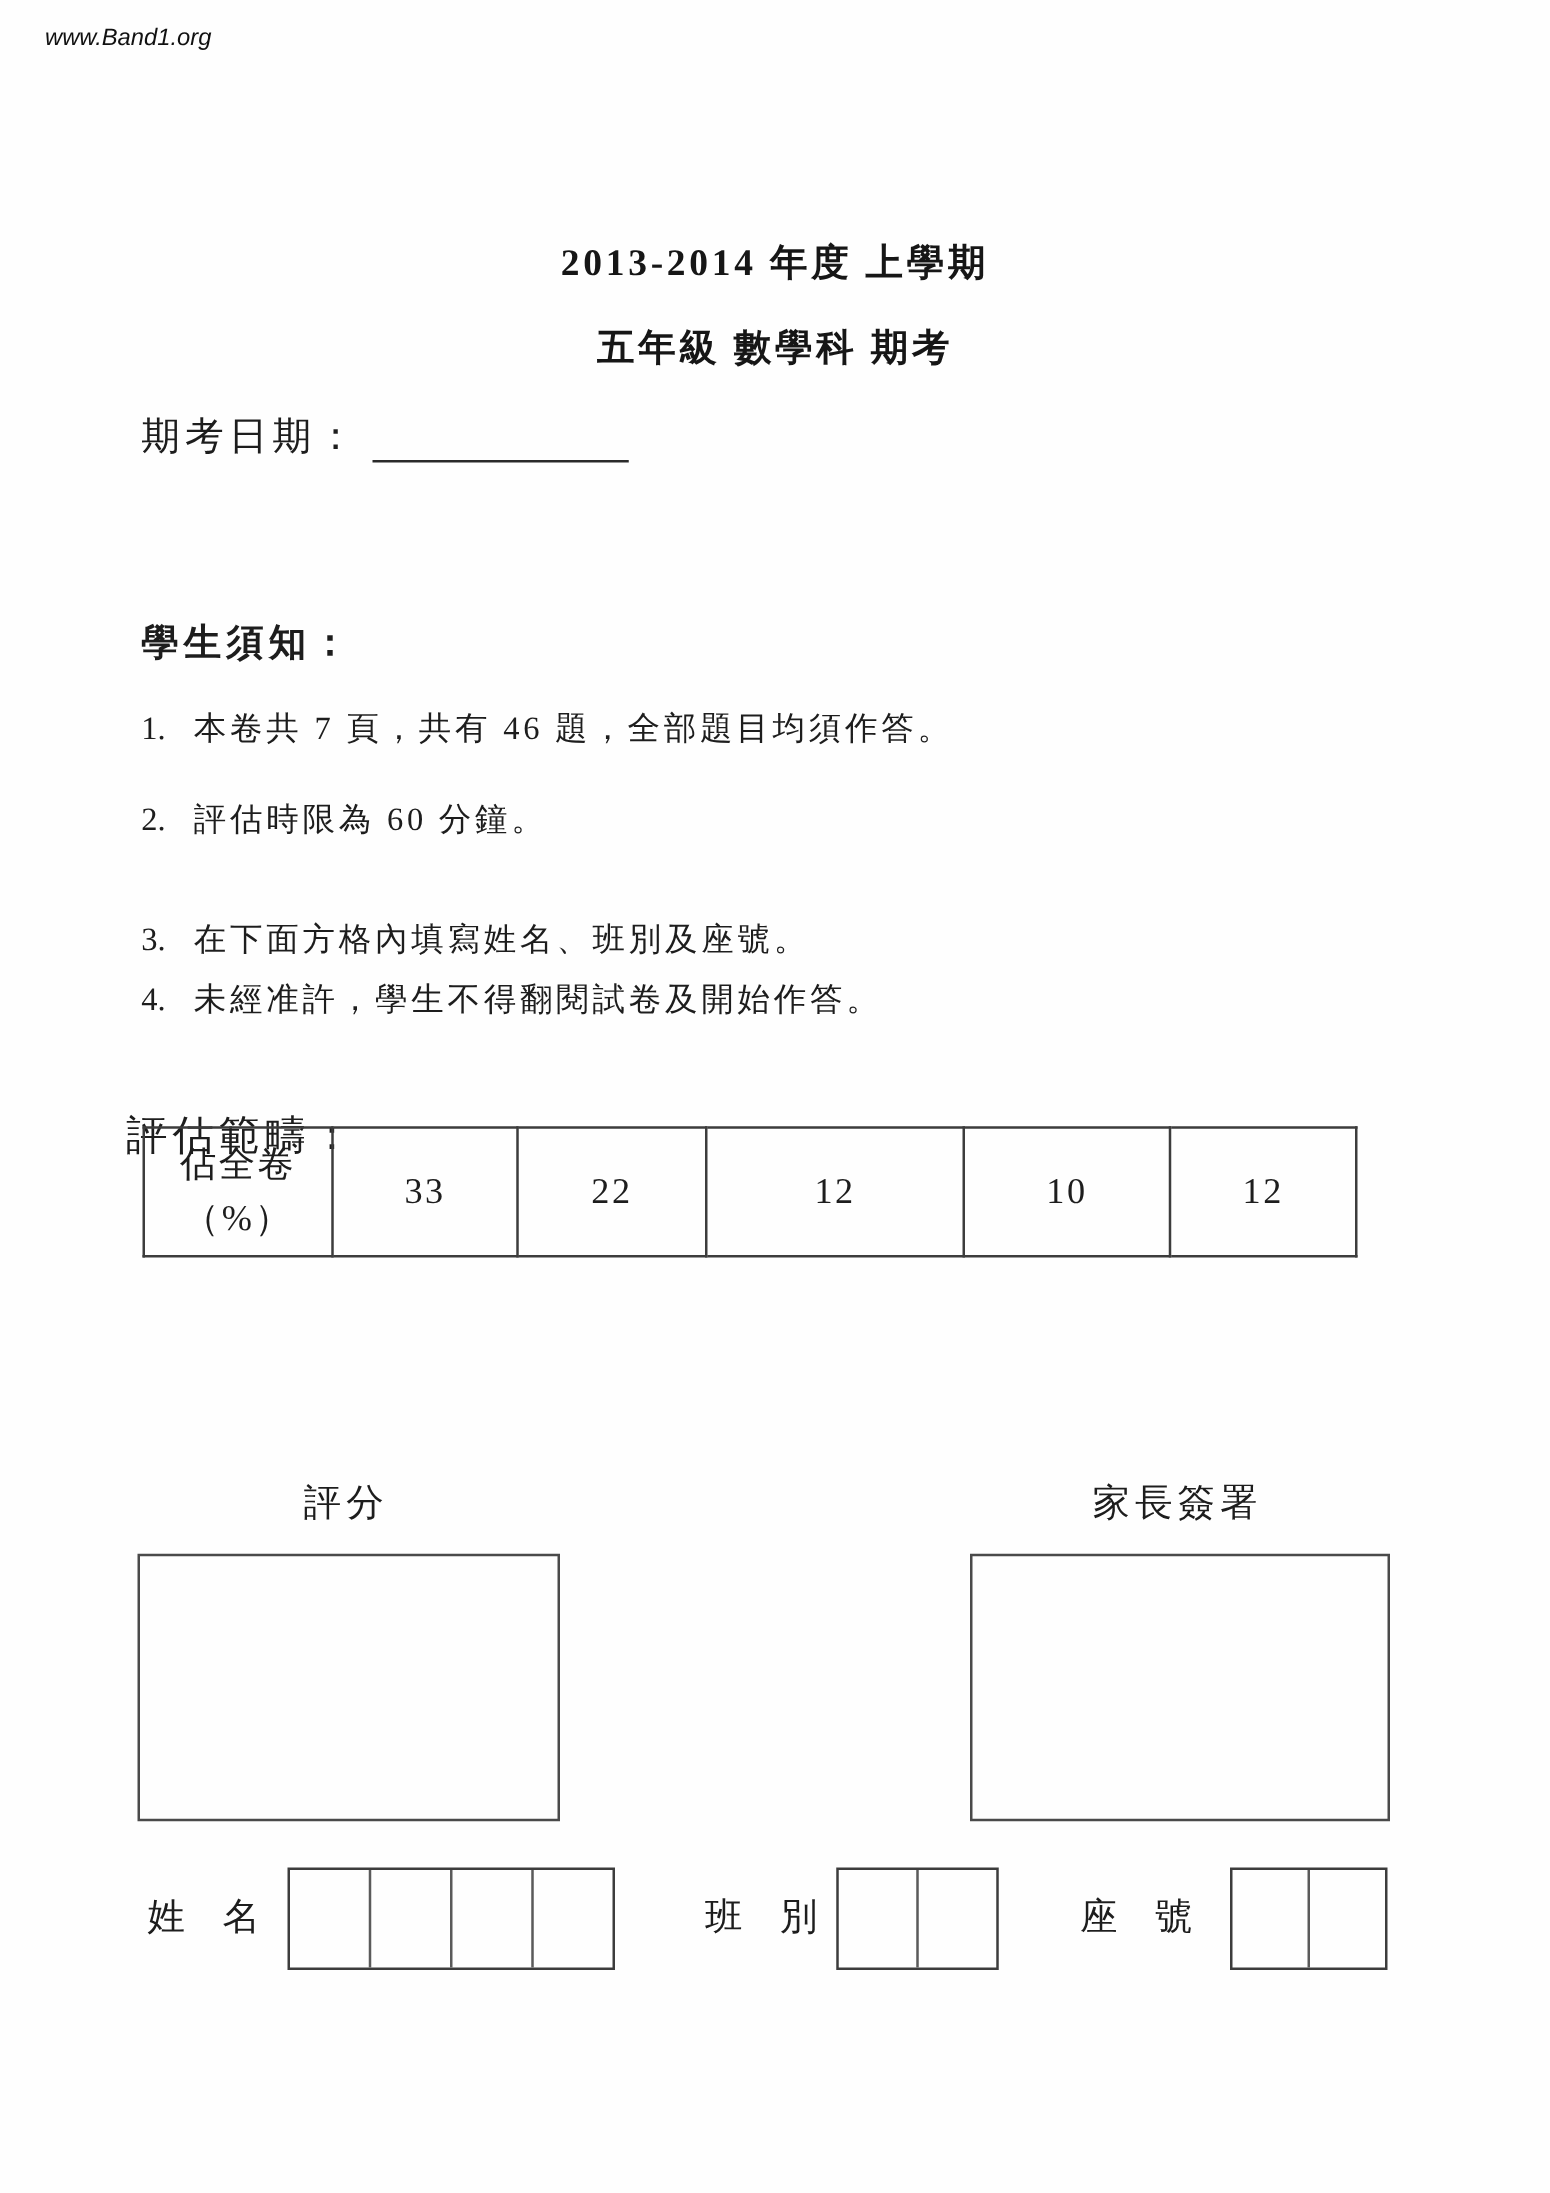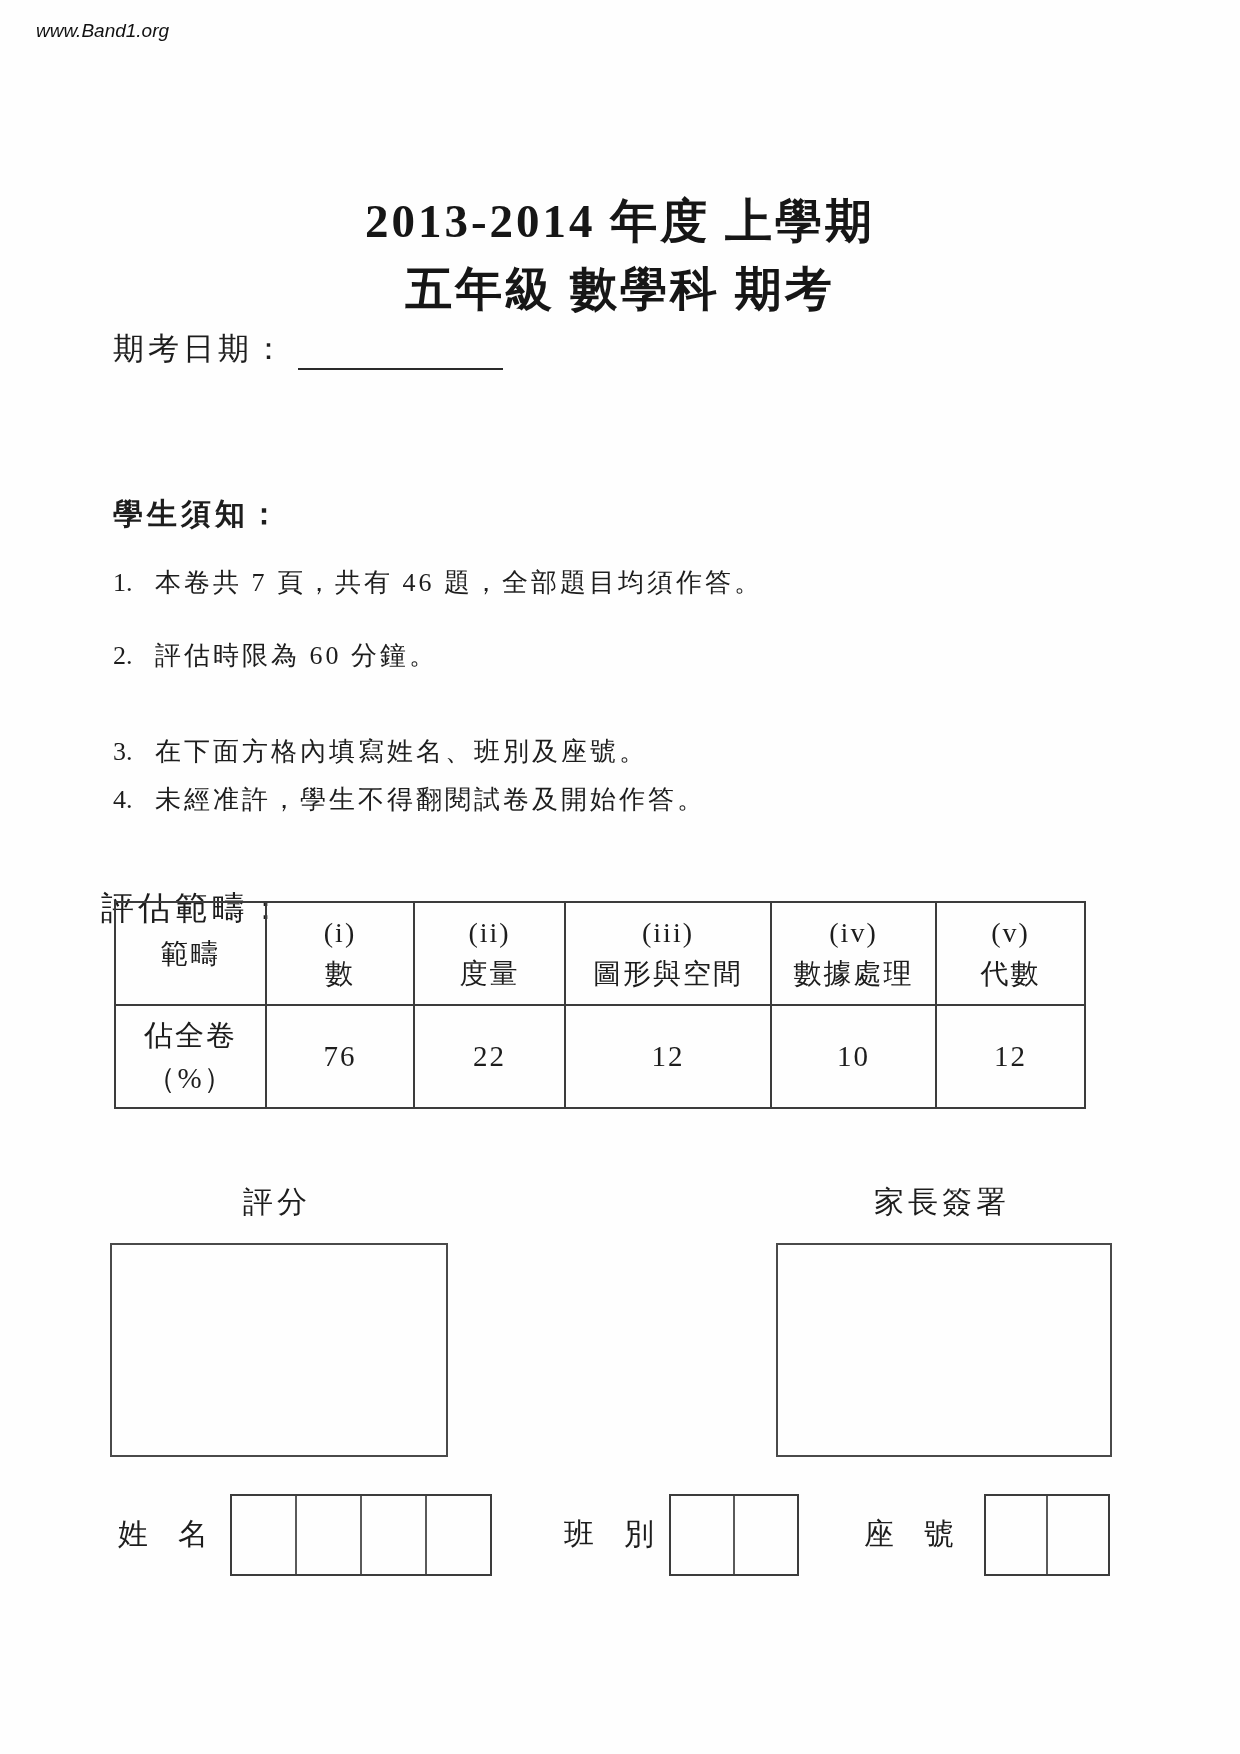--- a/index.html
+++ b/index.html
@@ -9,21 +9,21 @@
     font-family:"Liberation Serif", serif;
     overflow:hidden;
   }
   .watermark{
     position:absolute;top:20px;left:36px;
     font-family:"Liberation Sans", sans-serif;
     font-size:19px;color:#111;font-style:italic;
   }
   .title{
     position:absolute;left:0;width:100%;text-align:center;
-    font-weight:bold;font-size:47px;letter-spacing:3px;color:#161616;
+    font-weight:bold;font-size:30px;letter-spacing:3px;color:#161616;
   }
   .title-1{top:190px;}
   .title-2{top:258px;}
   .date-line{
     position:absolute;top:328px;left:113px;
     font-size:31px;letter-spacing:4px;
   }
   .date-blank{
     display:inline-block;width:205px;height:34px;
     border-bottom:2px solid #2a2a2a;margin-left:10px;vertical-align:bottom;
@@ -113,51 +113,26 @@
 <table class="scope">
   <colgroup>
     <col class="c0">
       <col class="c1">
       <col class="c2">
       <col class="c3">
       <col class="c4">
       <col class="c5">
   </colgroup>
   <tbody>
-      <tr class="hd">
-    <td>
-      <div>範疇</div>
-    </td>
-    <td class="cell-2line">
-      <div>(i)</div>
-      <div>數</div>
-    </td>
-    <td class="cell-2line">
-      <div>(ii)</div>
-      <div>度量</div>
-    </td>
-    <td class="cell-2line">
-      <div>(iii)</div>
-      <div>圖形與空間</div>
-    </td>
-    <td class="cell-2line">
-      <div>(iv)</div>
-      <div>數據處理</div>
-    </td>
-    <td class="cell-2line">
-      <div>(v)</div>
-      <div>代數</div>
-    </td>
-  </tr>
   <tr class="dt">
     <td class="cell-2line">
       <div>佔全卷</div>
       <div>（%）</div>
     </td>
-    <td>76</td>
+    <td>33</td>
     <td>22</td>
     <td>12</td>
     <td>10</td>
     <td>12</td>
   </tr>
 </tbody>
   </table>
 
 <div class="score-label">評分</div>
 <div class="sign-label">家長簽署</div>

